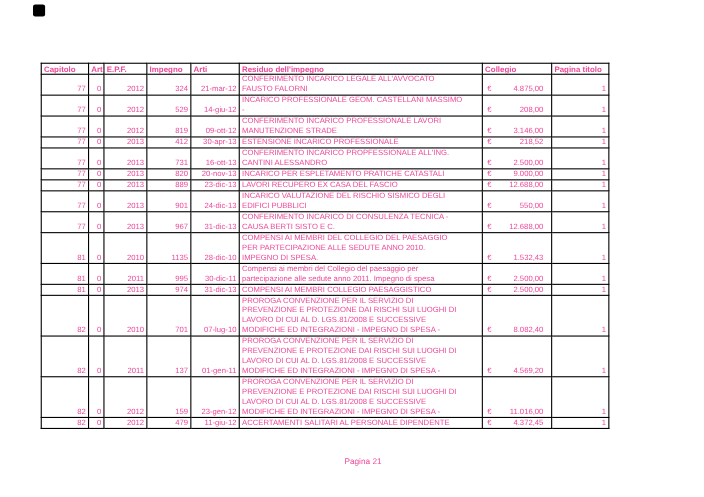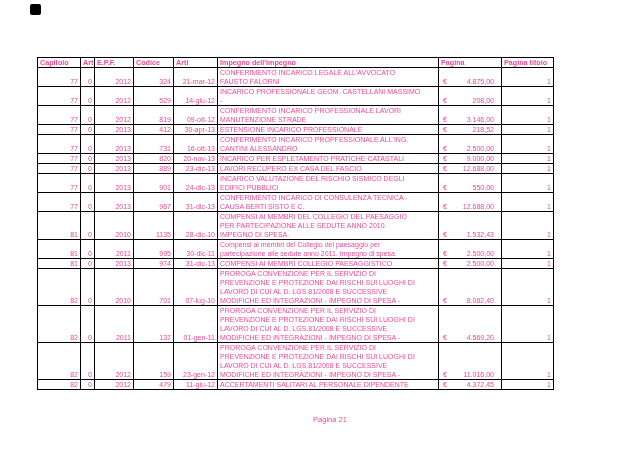--- a/index.html
+++ b/index.html
@@ -70,24 +70,24 @@
         <col style="width:44px">
         <col style="width:221px">
       <col style="width:63px">
         <col style="width:52px">
     </colgroup>
     <thead>
       <tr id="header-row">
           <th>Capitolo</th>
           <th>Arti</th>
           <th>E.P.F.</th>
-          <th>Codice</th>
+          <th>Impegno</th>
           <th>Arti</th>
-          <th>Impegno dell'impegno</th>
-          <th>Pagina</th>
+          <th>Residuo dell'impegno</th>
+          <th>Collegio</th>
           <th>Pagina titolo</th>
         </tr>
     </thead>
     <tbody id="table-body">
         <tr>
           <td class="num">77</td>
           <td class="num">0</td>
           <td class="num">2012</td>
           <td class="num">324</td>
           <td class="num">21-mar-12</td>

